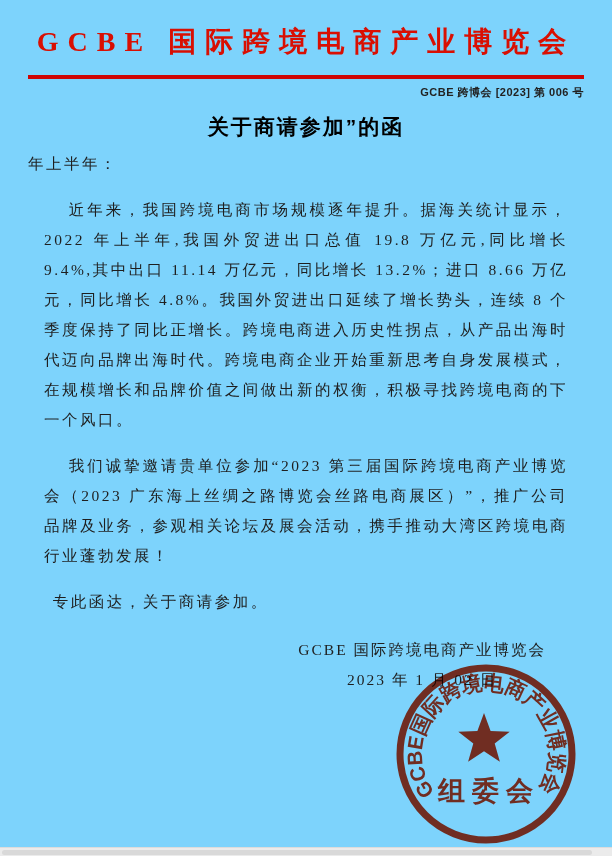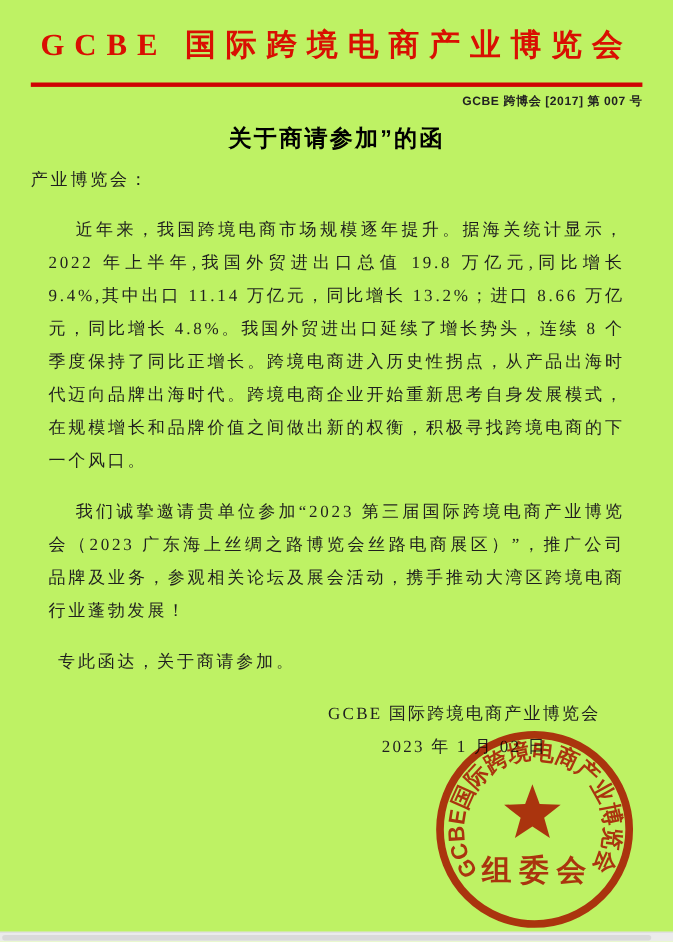--- a/index.html
+++ b/index.html
@@ -4,21 +4,21 @@
 <style>
   html, body {
     margin: 0;
     padding: 0;
     background: #ffffff;
   }
   .page {
     position: relative;
     width: 612px;
     height: 856px;
-    background: #bef264;
+    background: #7dd3fc;
     overflow: hidden;
     font-family: "Liberation Serif", "DejaVu Serif", serif;
     color: #1f1f1f;
   }
   .doc {
     padding: 25px 28px 0 28px;
   }
   
   .org-title {
     text-align: center;
@@ -130,27 +130,27 @@
 </head>
 <body>
 
 <div class="page">
   <div class="doc">
 
     <div class="org-title">GCBE 国际跨境电商产业博览会</div>
 
     <div class="red-rule"></div>
 
-    <div class="doc-number">GCBE 跨博会 [2017] 第 007 号</div>
+    <div class="doc-number">GCBE 跨博会 [2023] 第 006 号</div>
 
     <div class="doc-title">
       <div>关于商请参加”的函</div>
     </div>
 
-    <div class="salutation">产业博览会：</div>
+    <div class="salutation">年上半年：</div>
 
     <p class="body-paragraph">近年来，我国跨境电商市场规模逐年提升。据海关统计显示，2022 年上半年,我国外贸进出口总值 19.8 万亿元,同比增长 9.4%,其中出口 11.14 万亿元，同比增长 13.2%；进口 8.66 万亿元，同比增长 4.8%。我国外贸进出口延续了增长势头，连续 8 个季度保持了同比正增长。跨境电商进入历史性拐点，从产品出海时代迈向品牌出海时代。跨境电商企业开始重新思考自身发展模式，在规模增长和品牌价值之间做出新的权衡，积极寻找跨境电商的下一个风口。</p>
 
 
     <p class="body-paragraph">我们诚挚邀请贵单位参加“2023 第三届国际跨境电商产业博览会（2023 广东海上丝绸之路博览会丝路电商展区）”，推广公司品牌及业务，参观相关论坛及展会活动，携手推动大湾区跨境电商行业蓬勃发展！</p>
 
     <p class="closing-line">专此函达，关于商请参加。</p>
 
 
     <div class="signature-block">

